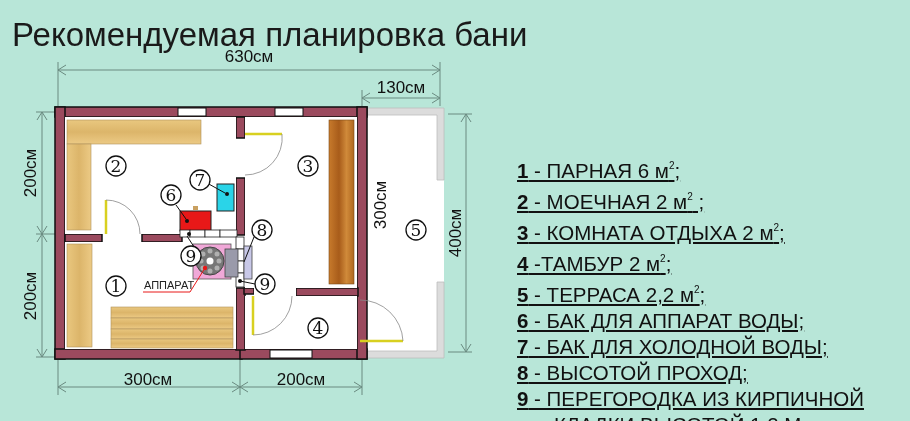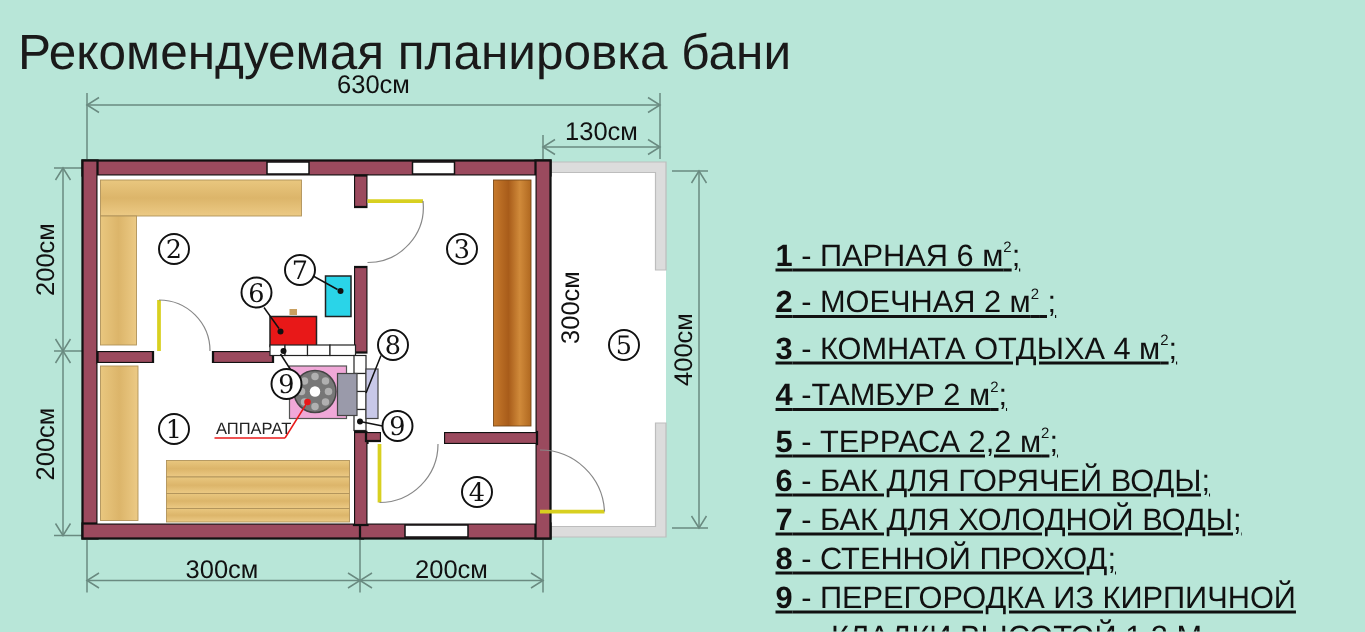--- a/index.html
+++ b/index.html
@@ -238,21 +238,21 @@
   <text class="dim" x="301" y="385" text-anchor="middle">200см</text>
   <text class="dim" transform="translate(36,173) rotate(-90)" text-anchor="middle">200см</text>
   <text class="dim" transform="translate(36,296) rotate(-90)" text-anchor="middle">200см</text>
   <text class="dim" transform="translate(386,205) rotate(-90)" text-anchor="middle">300см</text>
   <text class="dim" transform="translate(461,233) rotate(-90)" text-anchor="middle">400см</text>
 </svg>
 
 <div class="legend">
   <div class="row"><span class="num">1</span><span> - ПАРНАЯ 6 м</span><sup>2</sup><span>;</span></div>
   <div class="row"><span class="num">2</span><span> - МОЕЧНАЯ 2 м</span><sup>2</sup><span> ;</span></div>
-  <div class="row"><span class="num">3</span><span> - КОМНАТА ОТДЫХА 4 м</span><sup>2</sup><span>;</span></div>
+  <div class="row"><span class="num">3</span><span> - КОМНАТА ОТДЫХА 2 м</span><sup>2</sup><span>;</span></div>
   <div class="row"><span class="num">4</span><span> -ТАМБУР 2 м</span><sup>2</sup><span>;</span></div>
   <div class="row"><span class="num">5</span><span> - ТЕРРАСА 2,2 м</span><sup>2</sup><span>;</span></div>
-  <div class="row"><span class="num">6</span><span> - БАК  ДЛЯ ГОРЯЧЕЙ ВОДЫ;</span></div>
+  <div class="row"><span class="num">6</span><span> - БАК  ДЛЯ АППАРАТ ВОДЫ;</span></div>
   <div class="row"><span class="num">7</span><span> - БАК  ДЛЯ ХОЛОДНОЙ ВОДЫ;</span></div>
-  <div class="row"><span class="num">8</span><span> - СТЕННОЙ ПРОХОД;</span></div>
+  <div class="row"><span class="num">8</span><span> - ВЫСОТОЙ ПРОХОД;</span></div>
   <div class="row"><span class="num">9</span><span> - ПЕРЕГОРОДКА ИЗ КИРПИЧНОЙ</span></div>
   <div class="row indent">КЛАДКИ ВЫСОТОЙ 1,2 М</div>
 </div>
 
 </body></html>

